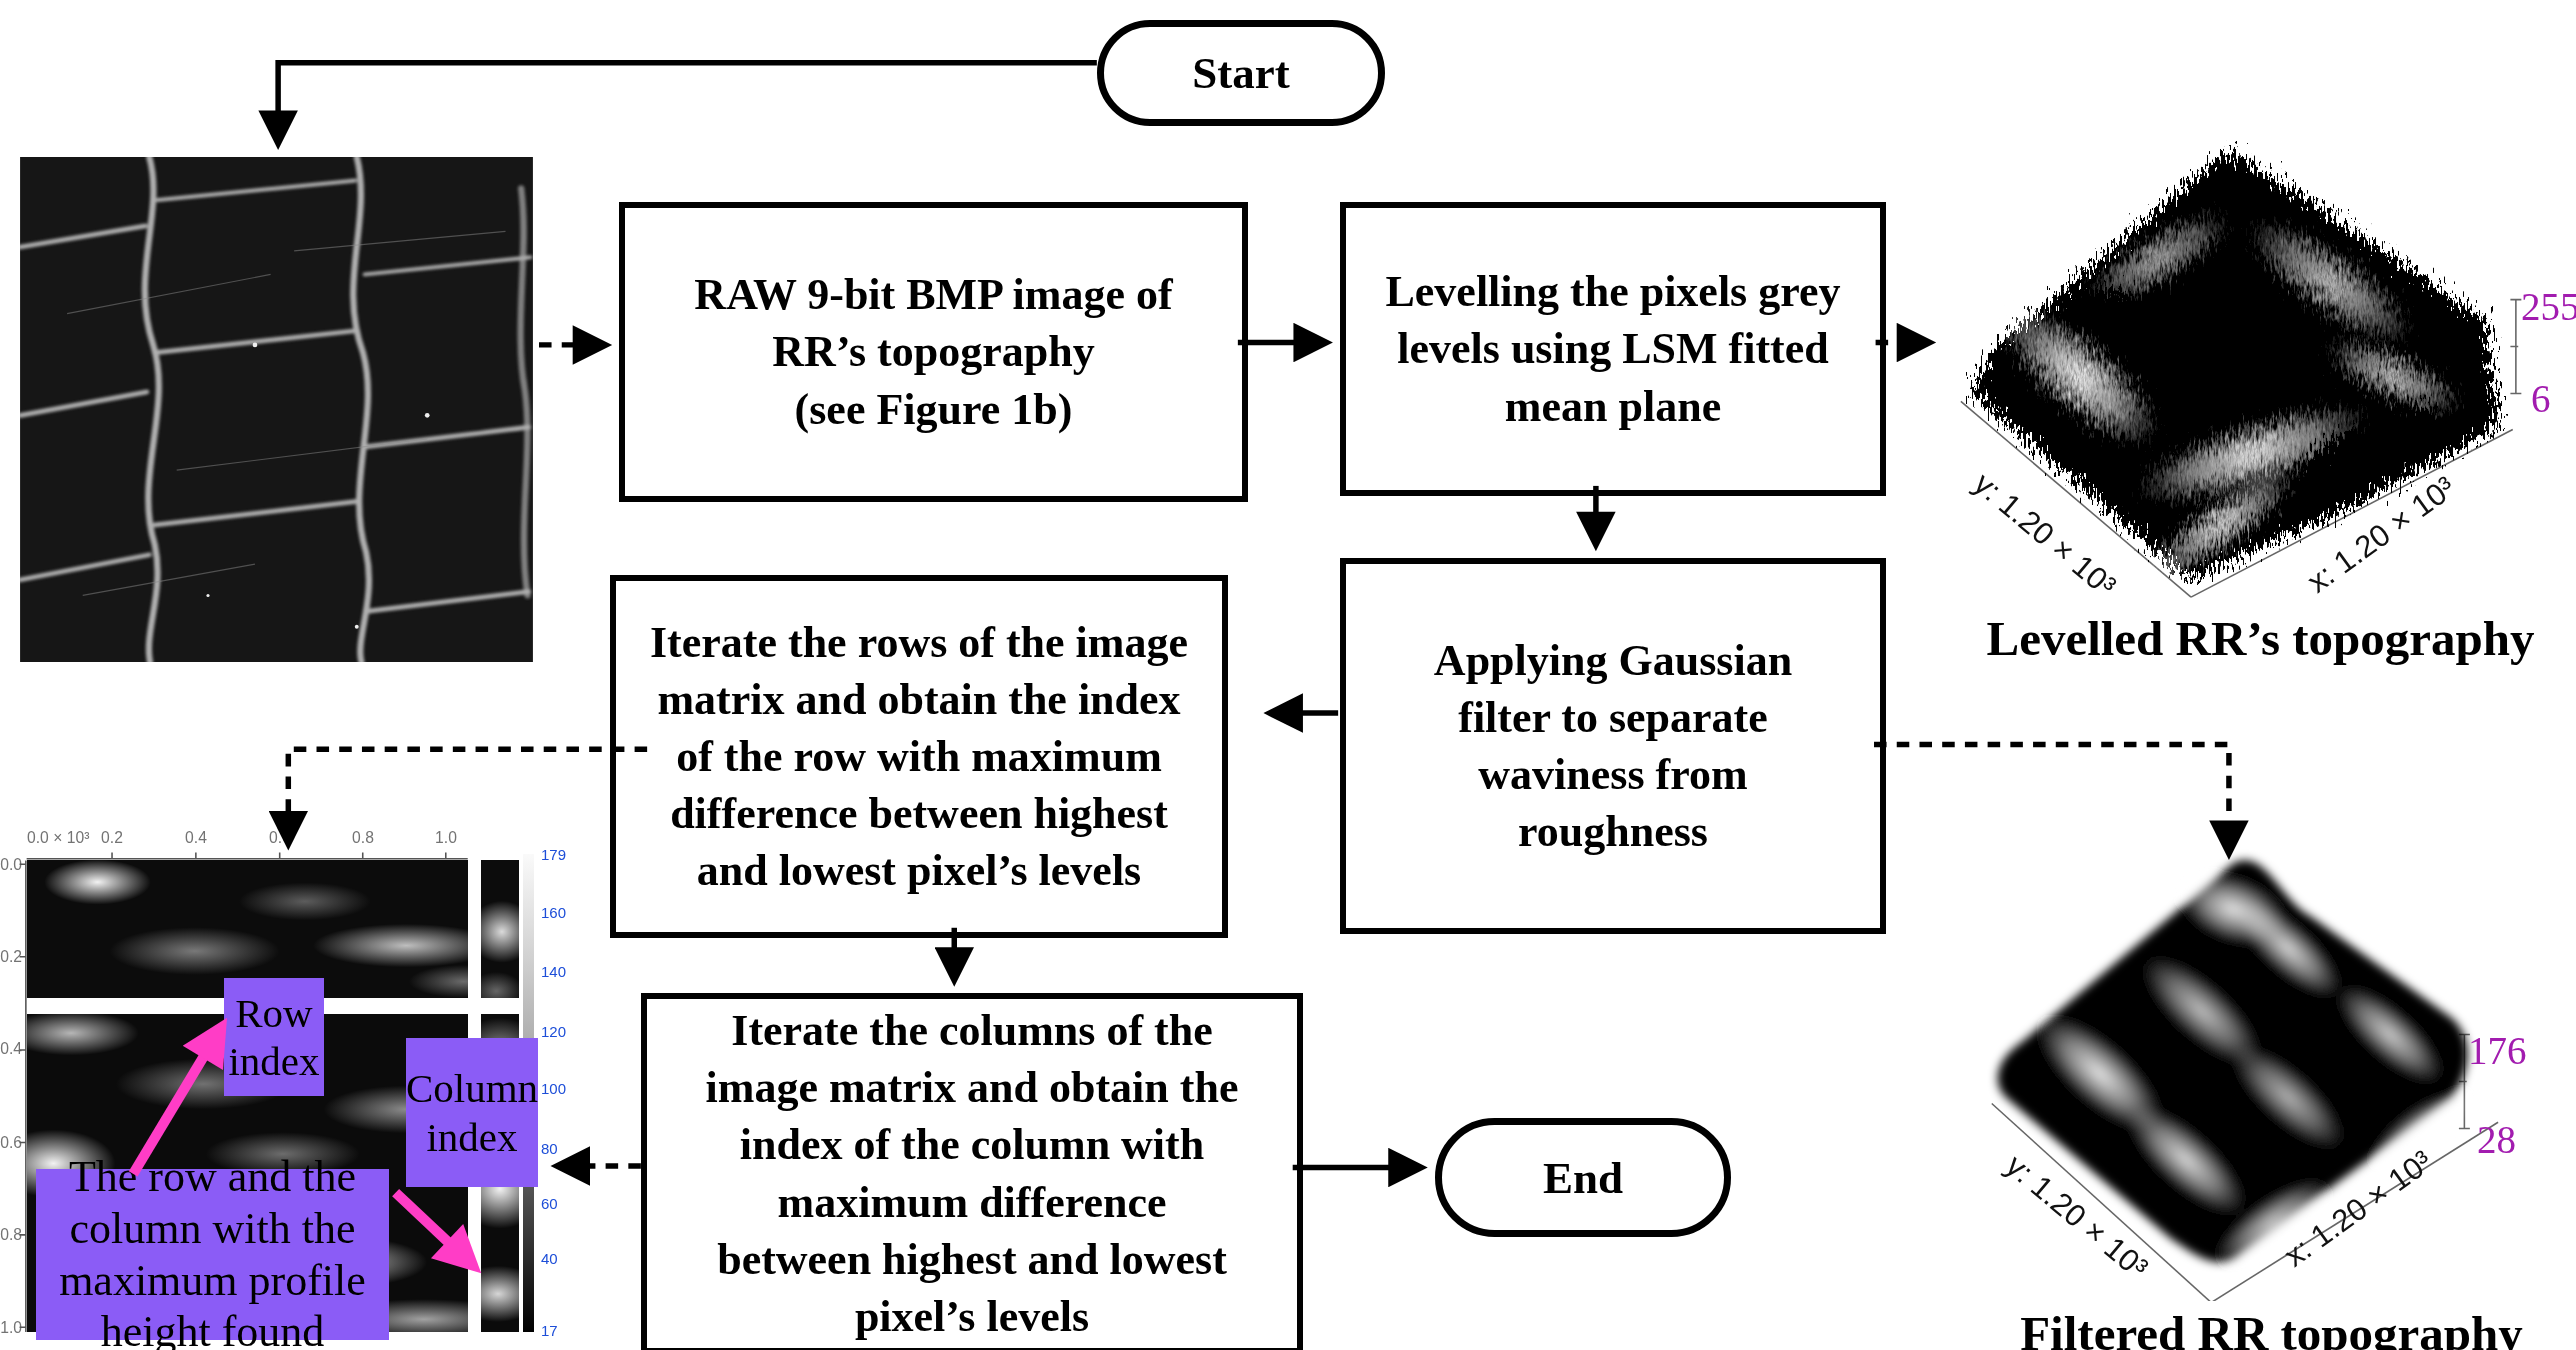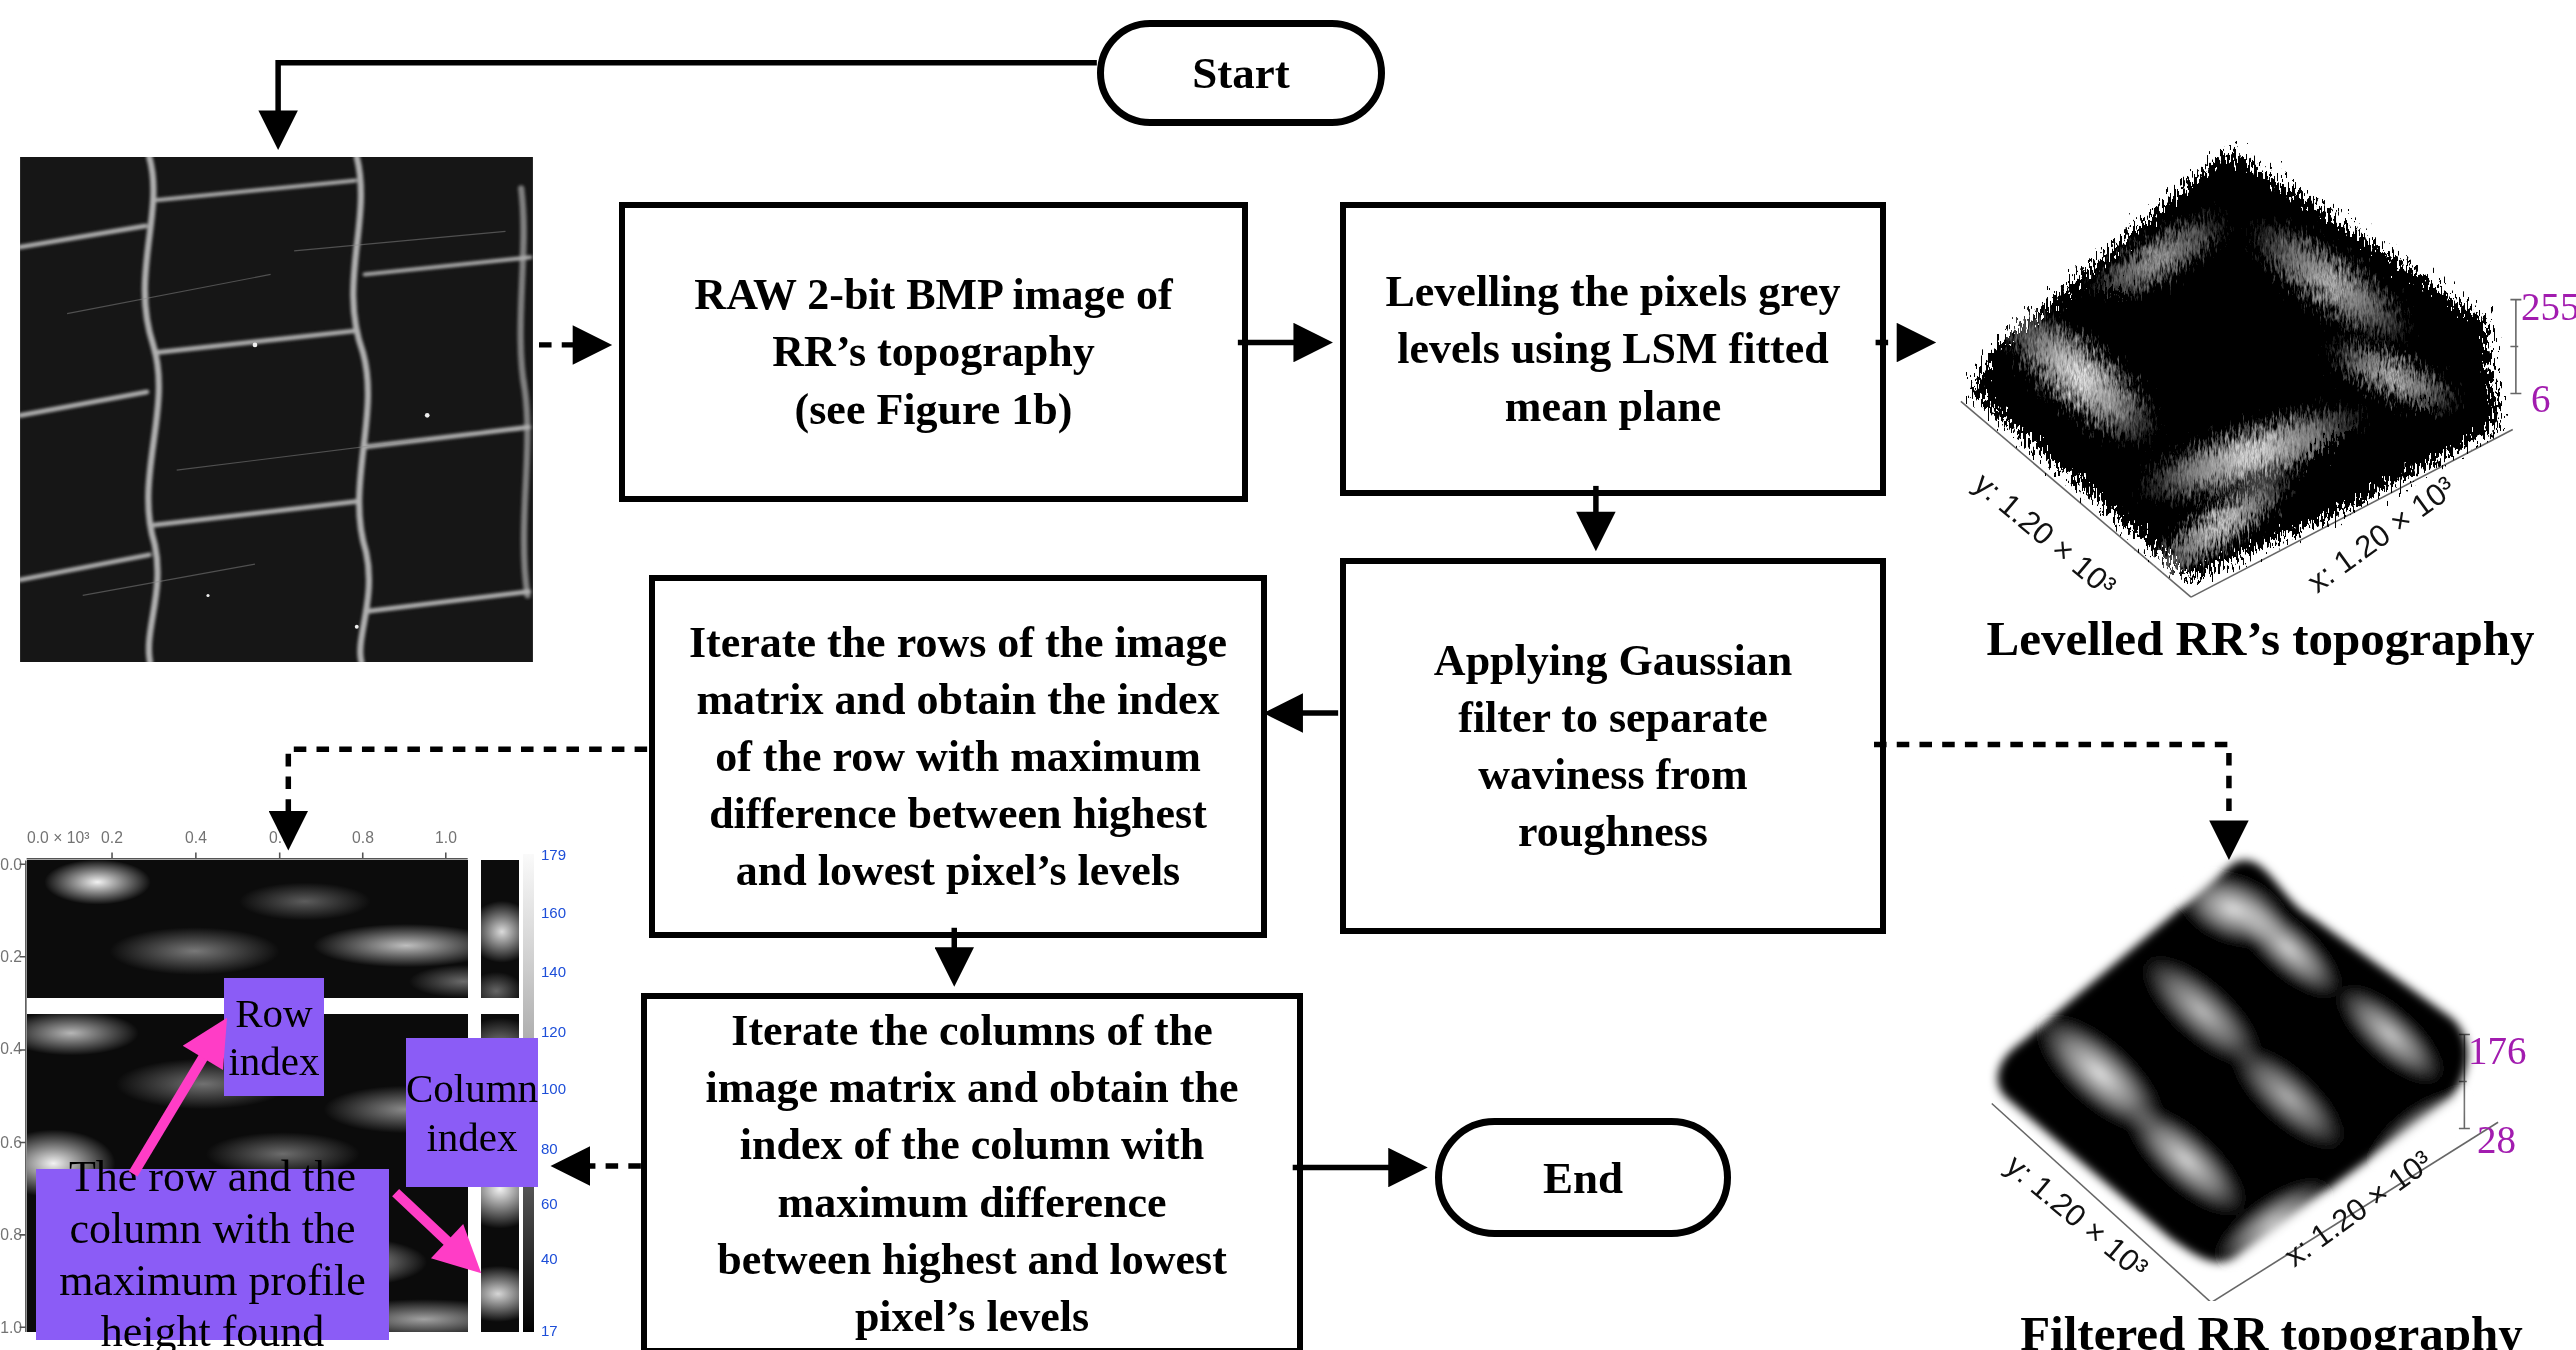--- a/index.html
+++ b/index.html
@@ -80,39 +80,39 @@
   </svg>
 
   <div class="oval" style="left:1097px;top:19.6px;width:274px;height:92px;">
     <span>Start</span>
   </div>
   <div class="oval" style="left:1435px;top:1118px;width:282px;height:105px;">
     <span>End</span>
   </div>
 
   <div class="pbox" style="left:619px;top:202px;width:617px;height:288px;">
-    <div class="line">RAW 2-bit BMP image of</div>
+    <div class="line">RAW 9-bit BMP image of</div>
     <div class="line">RR’s topography</div>
     <div class="line">(see Figure 1b)</div>
   </div>
 
   <div class="pbox" style="left:1340px;top:202px;width:534px;height:282px;">
     <div class="line">Levelling the pixels grey</div>
     <div class="line">levels using LSM fitted</div>
     <div class="line">mean plane</div>
   </div>
 
   <div class="pbox" style="left:1340px;top:558px;width:534px;height:364px;">
     <div class="line">Applying Gaussian</div>
     <div class="line">filter to separate</div>
     <div class="line">waviness from</div>
     <div class="line">roughness</div>
   </div>
 
-  <div class="pbox" style="left:649px;top:575px;width:606px;height:351px;font-family:Liberation Serif, serif;">
+  <div class="pbox" style="left:610px;top:575px;width:606px;height:351px;font-family:Liberation Serif, serif;">
     <div class="line">Iterate the rows of the image</div>
     <div class="line">matrix and obtain the index</div>
     <div class="line">of the row with maximum</div>
     <div class="line">difference between highest</div>
     <div class="line">and lowest pixel’s levels</div>
   </div>
 
   <div class="pbox" style="left:641px;top:993px;width:650px;height:349px;">
     <div class="line">Iterate the columns of the</div>
     <div class="line">image matrix and obtain the</div>

